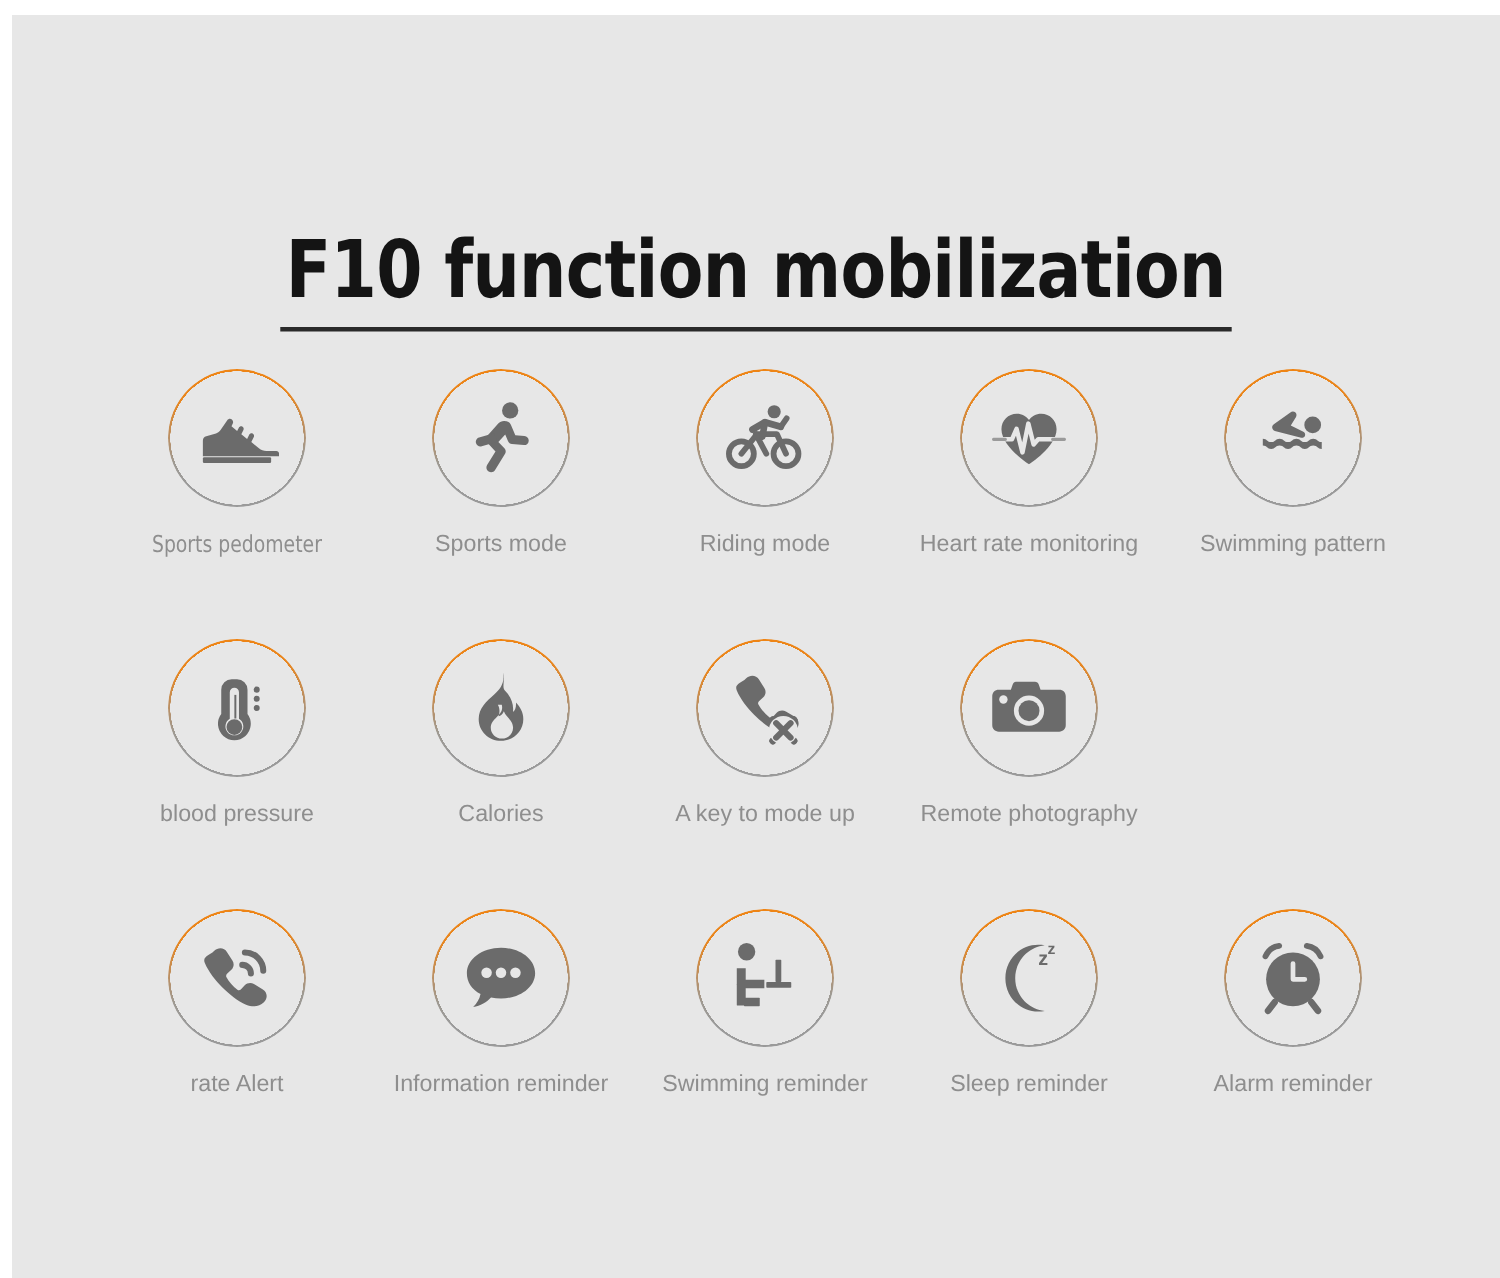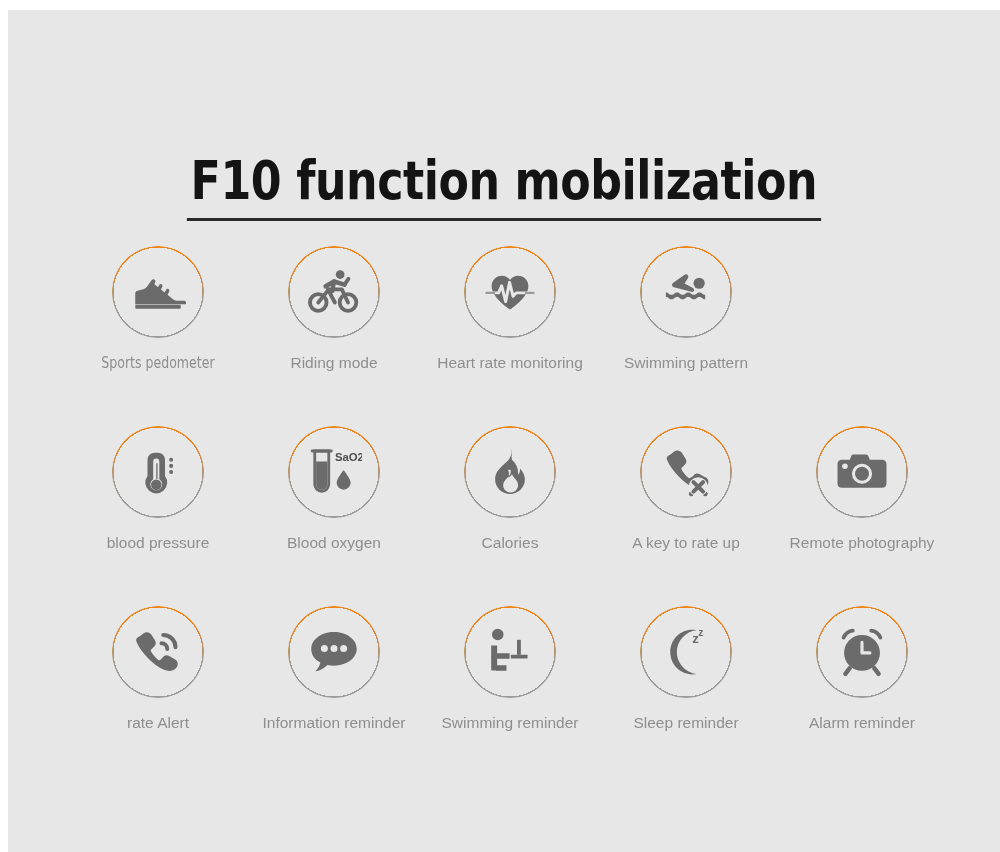--- a/index.html
+++ b/index.html
@@ -125,20 +125,32 @@
           <span class="glyph">
             <svg viewBox="0 0 64 64" fill="#6b6b6b">
               <path d="M6 34c0-2 1-3 2.6-3.4l7.4-2c1.6-.5 2.6-1.4 3.6-2.8l5-7.3c.8-1.2 2.4-1.5 3.5-.6.9.8 1.2 2 .7 3l-1 2.2 4.3 3.6 1.3-2.6c.5-1 1.7-1.4 2.6-.9 1 .5 1.4 1.7.9 2.7l-1.6 3.2 4.4 3.6 1.6-3.2c.5-1 1.7-1.4 2.6-.9 1 .5 1.4 1.7.9 2.7l-1.9 3.8 5.8 4.8c1.6 1.3 3.6 2 5.7 2h7.6c1.1 0 2 .9 2 2v2H6v-9.9z"></path>
               <rect x="6" y="46.6" width="52" height="4.4" rx="1"></rect>
             </svg>
           </span>
         </div>
         <div class="caption narrow">Sports pedometer</div>
       </div>
 
+      <div class="cell">
+        <div class="circle">
+          <span class="glyph">
+            <svg viewBox="0 0 64 64" fill="#6b6b6b">
+              <circle cx="39" cy="11" r="6.2"></circle>
+              <path d="M35.8 19.2c-2.2-.6-4.4.1-5.9 1.8l-8.6 9.6c-1.2 1.3-1.2 3.3 0 4.6l6.5 7-6.4 10.4c-1 1.7-.5 3.9 1.2 4.9 1.7 1 3.9.5 4.9-1.2l7.6-12.3c.8-1.3.6-3-.5-4.1l-4.6-4.8 5.2-5.8 2.2 5.2c.5 1.2 1.6 2 2.9 2.1l9.1.8c1.9.2 3.6-1.3 3.7-3.2.2-1.9-1.3-3.6-3.2-3.7l-7-.6-3.3-7.9c-.6-1.4-1.8-2.4-3.3-2.8z"></path>
+              <path d="M26.6 28.4l-11.3 3.3c-1.8.5-2.9 2.5-2.3 4.3.5 1.8 2.5 2.9 4.3 2.3l12-3.5-2.7-6.4z"></path>
+            </svg>
+          </span>
+        </div>
+        <div class="caption">Sports mode</div>
+      </div>
 
       <div class="cell">
         <div class="circle">
           <span class="glyph">
             <svg viewBox="0 0 64 64" fill="none" stroke="#6b6b6b">
               <circle cx="39" cy="12" r="5" fill="#6b6b6b" stroke="none"></circle>
               <circle cx="14" cy="44" r="9.5" stroke-width="4.4"></circle>
               <circle cx="48" cy="44" r="9.5" stroke-width="4.4"></circle>
               <path d="M14 44 L26 29 L41 29 L48 44" stroke-width="4.4" stroke-linecap="round" stroke-linejoin="round"></path>
               <path d="M25 29 L33 44" stroke-width="4.4" stroke-linecap="round"></path>
@@ -192,34 +204,20 @@
               <circle cx="30" cy="46.5" r="6" fill="#6b6b6b"></circle>
               <circle cx="47" cy="18" r="2.3" fill="#6b6b6b"></circle>
               <circle cx="47" cy="25" r="2.3" fill="#6b6b6b"></circle>
               <circle cx="47" cy="32" r="2.3" fill="#6b6b6b"></circle>
             </svg>
           </span>
         </div>
         <div class="caption">blood pressure</div>
       </div>
 
-      <div class="cell">
-        <div class="circle">
-          <span class="glyph">
-            <svg viewBox="0 0 64 64">
-              <path d="M10 8h16v38a8 8 0 0 1-16 0V8z" fill="none" stroke="#6b6b6b" stroke-width="3.2"></path>
-              <path d="M11.6 20h12.8v26a6.4 6.4 0 0 1-12.8 0V20z" fill="#6b6b6b"></path>
-              <path d="M7 8h22" stroke="#6b6b6b" stroke-width="3.2" stroke-linecap="round" fill="none"></path>
-              <text x="33" y="19" font-family="'Liberation Sans', sans-serif" font-size="13" font-weight="bold" fill="#4d4d4d">SaO2</text>
-              <path d="M43 30c0 0-8 9.5-8 14.2a8 8 0 0 0 16 0C51 39.5 43 30 43 30z" fill="#6b6b6b"></path>
-            </svg>
-          </span>
-        </div>
-        <div class="caption">Blood oxygen</div>
-      </div>
 
       <div class="cell">
         <div class="circle">
           <span class="glyph">
             <svg viewBox="0 0 64 64" fill="#6b6b6b">
               <path d="M33.5 5c1.5 8-2 12.5-6.5 16.5C21 27 15 32 15 40.5 15 49.6 22.6 57 32 57s17-7.4 17-16.5c0-5-2.4-9.3-5.6-12.6.3 3.2-.6 5.8-2.3 7.2.8-6.2-1.7-12-6-16.2C32.3 16.5 35.4 10 33.5 5z"></path>
               <path d="M32.6 29.5c1.1 4.6-1.3 6.9-3.8 9.4-2.3 2.3-4.6 4.6-4.6 8.1 0 4.6 3.8 8.3 8.5 8.3s8.5-3.7 8.5-8.3c0-5.7-5.4-8-7-12.6-.9 2.2-2.5 3.4-4 3.9.9-3 1-6-.6-8.8z" fill="#e7e7e7"></path>
             </svg>
           </span>
         </div>
@@ -231,21 +229,21 @@
           <span class="glyph">
             <svg viewBox="0 0 64 64">
               <path d="M17.5 9.5c3.3-3.3 7.8-2.6 9.8.6l4.3 6.8c1.4 2.2 1 5.1-.9 6.9l-3.3 3c-.7.7-.9 1.8-.4 2.6 1.6 3 4.9 7 8.3 9.6.8.6 1.9.5 2.6-.2l3-3.2c1.8-1.9 4.7-2.3 7-1l6.8 4.1c3.3 2 4.1 6.5.8 9.8-3.6 3.6-8.6 3.9-13.6 1.8-6.3-2.6-13-8-18.2-13.2C18.5 31.7 13.1 25 10.5 18.6 8.4 13.6 13.9 13.1 17.5 9.5z" fill="#6b6b6b"></path>
               <path d="M38 41l16 16M54 41L38 57" stroke="#6b6b6b" stroke-width="5.2" stroke-linecap="round" fill="none"></path>
               <path d="M38 41l16 16M54 41L38 57" stroke="#6b6b6b" stroke-width="5.2" stroke-linecap="round" fill="none"></path>
               <circle cx="46" cy="49" r="11" fill="#e7e7e7"></circle>
               <path d="M40.5 43.5l11 11M51.5 43.5l-11 11" stroke="#6b6b6b" stroke-width="4.6" stroke-linecap="round" fill="none"></path>
             </svg>
           </span>
         </div>
-        <div class="caption">A key to rate up</div>
+        <div class="caption">A key to mode up</div>
       </div>
 
       <div class="cell">
         <div class="circle">
           <span class="glyph">
             <svg viewBox="0 0 64 64">
               <path d="M22 12h14.5c1.4 0 2.6.9 3 2.2l1.3 3.8H55c3 0 5 2 5 5v22c0 3-2 5-5 5H9c-3 0-5-2-5-5V23c0-3 2-5 5-5h9.2l1.3-3.8c.4-1.3 1.6-2.2 2.5-2.2z" fill="#6b6b6b"></path>
               <circle cx="32" cy="34" r="11.5" fill="#e7e7e7"></circle>
               <circle cx="32" cy="34" r="8" fill="#6b6b6b"></circle>
               <circle cx="12.5" cy="25.5" r="3.2" fill="#e7e7e7"></circle>

